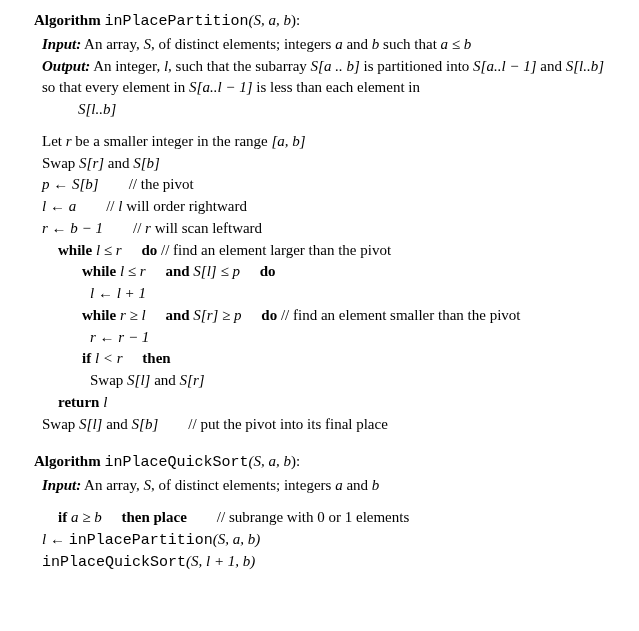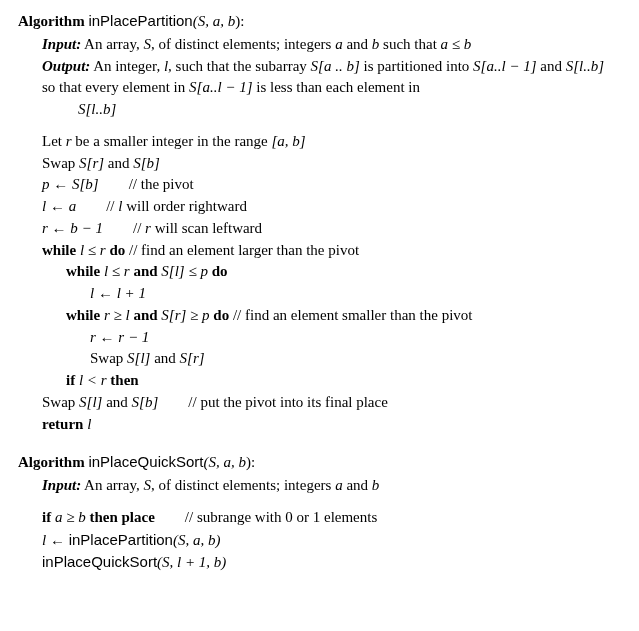--- a/index.html
+++ b/index.html
@@ -14,30 +14,31 @@
       box-sizing: border-box;
     }
     .algo-header {
       margin-bottom: 1px;
     }
     .block {
       margin-left: 24px;
     }
     .bold {
       font-weight: bold;
+      margin-left: 16px;
     }
     .italic {
       font-style: italic;
     }
     .bolditalic {
       font-weight: bold;
       font-style: italic;
     }
     .sans {
-      font-family: Liberation Sans, sans-serif;
+      font-family: Liberation Mono, monospace;
     }
     .line {
       white-space: normal;
       padding-left: 0px;
     }
     .ib { display: inline; }
     .indent1 { padding-left: 24px; }
     .indent2 { padding-left: 48px; }
     .spacer { height: 10px; }
     .cont {
@@ -89,31 +90,31 @@
     </div>
     <div class="line indent2">
       <span class="italic ib">l ← l + 1</span>
     </div>
     <div class="line indent1">
       <span class="bold ib">while </span><span class="italic ib"> r ≥ l </span><span class="bold ib">and</span><span class="italic ib"> S[r] ≥ p </span><span class="bold ib">do</span><span class="ib">   // find an element smaller than the pivot</span>
     </div>
     <div class="line indent2">
       <span class="italic ib">r ← r − 1</span>
     </div>
+    <div class="line indent1">
+      <span class="bold ib">if </span><span class="italic ib"> l &lt; r </span><span class="bold ib">then</span>
+    </div>
     <div class="line indent2">
       <span class="ib">Swap </span><span class="italic ib">S[l]</span><span class="ib"> and </span><span class="italic ib">S[r]</span>
     </div>
-    <div class="line indent1">
-      <span class="bold ib">if </span><span class="italic ib"> l &lt; r </span><span class="bold ib">then</span>
+    <div class="line">
+      <span class="bold ib">return </span><span class="italic ib">l</span>
     </div>
     <div class="line">
       <span class="ib">Swap </span><span class="italic ib">S[l]</span><span class="ib"> and </span><span class="italic ib">S[b]</span>&nbsp;&nbsp;&nbsp;&nbsp;&nbsp;&nbsp;&nbsp;&nbsp;<span class="ib">// put the pivot into its final place</span>
-    </div>
-    <div class="line">
-      <span class="bold ib">return </span><span class="italic ib">l</span>
     </div>
   </div>
 </div>
 
 <div class="gap-before">
   <div class="algo-header line">
     <span class="bold ib">Algorithm</span>
     <span class="ib"> </span><span class="sans ib">inPlaceQuickSort</span><span class="italic ib">(</span><span class="italic ib">S</span><span class="italic ib">, </span><span class="italic ib">a</span><span class="italic ib">, </span><span class="italic ib">b</span><span class="ib">):</span>
   </div>
   <div class="block">

